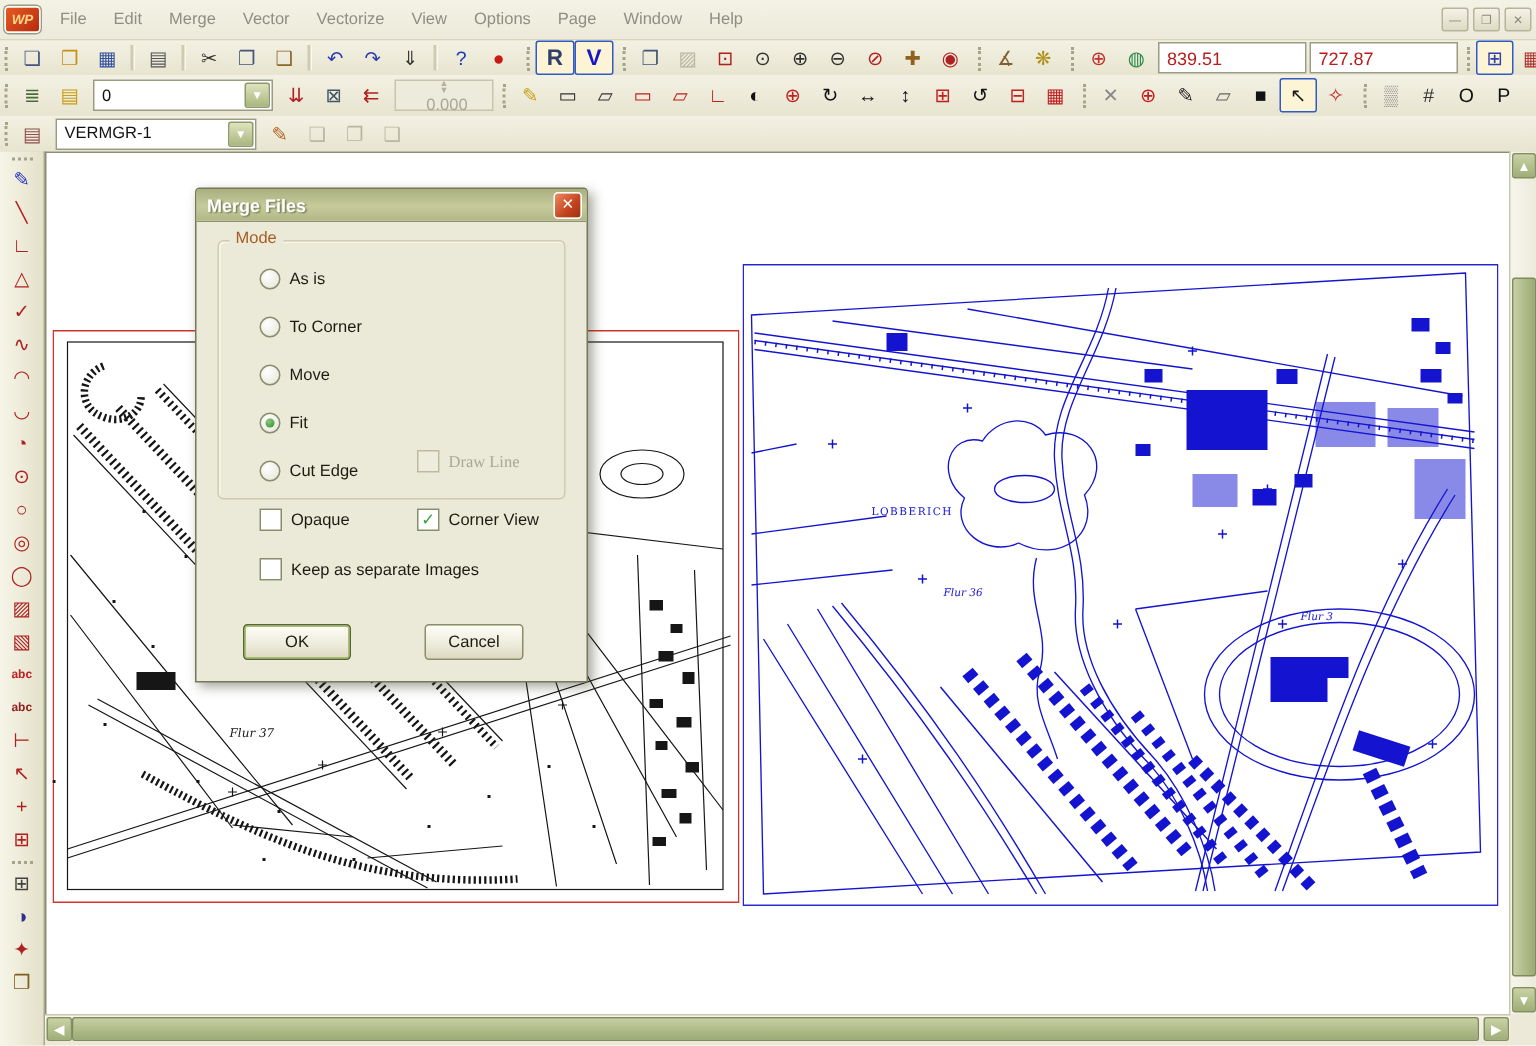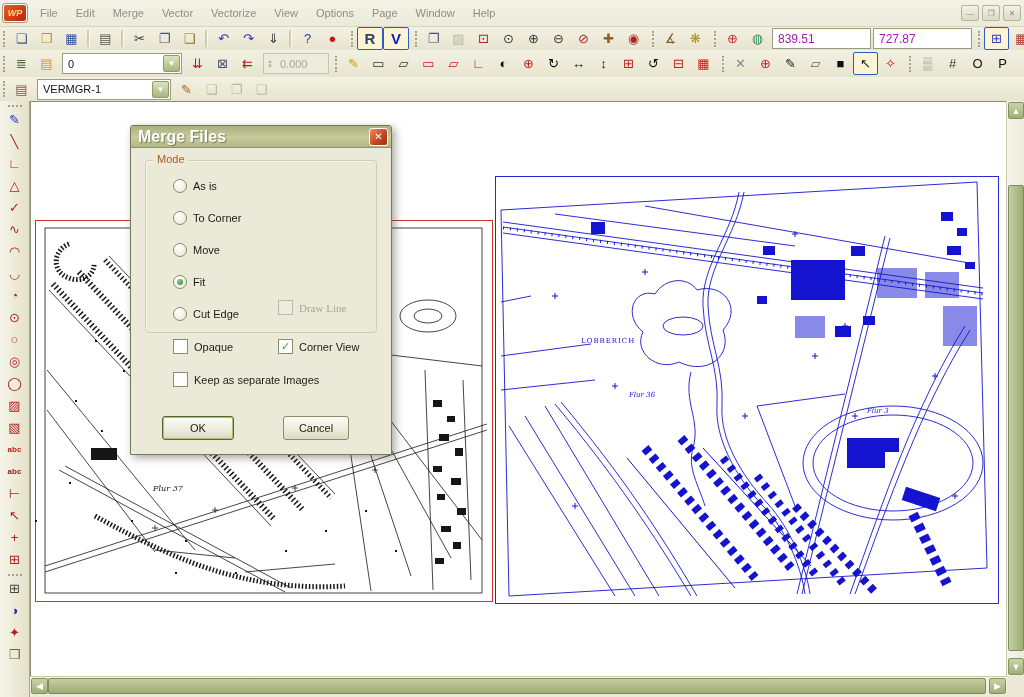--- a/index.html
+++ b/index.html
@@ -32,24 +32,24 @@
   .tbtn.pressed{background:#fcf4d5;border-color:#2f5bc4;}
   .tbtn.disabled .g{color:#b9b7a2 !important;}
   .tbtn.sep{width:2px;height:17px;padding:0;margin:0 3px;background:#cdcbb0;border:none;border-right:1px solid #fbfaf2;border-radius:0;}
   .tbtn.big{font-size:15px;font-weight:bold;width:24px;}
   .combo{display:flex;align-items:center;height:19px;background:#fff;border:1px solid #9a9c82;margin:0 3px;}
   .combo .cval{flex:1;padding:0 5px;color:#111;}
   .combo .carrow{width:15px;height:15px;margin:1px;border-radius:2px;color:#fff;font-size:8px;
     background:linear-gradient(#dfe3bd,#a9b67e);border:1px solid #8e9a6e;
     display:flex;align-items:center;justify-content:center;}
   .spin{width:64px;height:19px;border:1px solid #c7c5ab;background:#edebdc;color:#a9a796;
-    display:flex;align-items:center;margin-left:3px;}
+    display:flex;align-items:center;margin-left:3px;flex-direction:column;}
   .spin .sarrs{display:flex;flex-direction:column;font-size:6px;line-height:5px;color:#b3b19e;padding:0 3px;}
   .spin .sval{padding-left:4px;}
-  .coord{width:92px;height:19px;background:#fff;border:1px solid #9a9c82;color:#a21caf;font-size:12px;
+  .coord{width:92px;height:19px;background:#fff;border:1px solid #9a9c82;color:#b91c1c;font-size:12px;
     display:flex;align-items:center;padding-left:5px;margin-left:2px;}
   
   #leftbar{position:absolute;left:0;top:101px;width:29px;height:596px;
     background:linear-gradient(90deg,#f7f5e8,#e3e1c9);border-right:1px solid #a9a88d;z-index:3;}
   .vgrip{width:14px;height:0;border-top:2px dotted #a5a488;margin:4px auto 2px auto;}
   .vbtn{width:25px;height:21px;margin:1px auto;display:flex;align-items:center;justify-content:center;font-size:13px;}
   .vbtn.small{font-size:8px;font-weight:bold;}
   
   #canvas{position:absolute;left:30px;top:101px;width:977px;height:575px;background:#fff;
     border-top:1px solid #8d8c74;border-left:1px solid #8d8c74;box-sizing:border-box;z-index:1;}
@@ -64,21 +64,21 @@
   #hthumb{position:absolute;top:1px;left:18px;width:936px;height:14px;border-radius:2px;
     background:linear-gradient(180deg,#c6cfa2,#9cab74);border:1px solid #7e8a5c;}
   #sbcorner{position:absolute;right:0;top:676px;width:17px;height:17px;background:#ece9d8;z-index:2;}
   
   #dialog{position:absolute;left:130px;top:125px;width:260px;height:328px;z-index:20;
     border:1px solid #75795a;border-radius:3px 3px 0 0;background:#ebe9d8;
     box-shadow:3px 3px 8px rgba(60,60,40,.45);}
   #dlg-title{height:21px;border-radius:2px 2px 0 0;display:flex;align-items:center;
     background:linear-gradient(180deg,#a9b07e,#c7cb9c 55%,#b2b786);
     border-bottom:1px solid #8f946c;}
-  #dlg-title .ttext{color:#fff;font-weight:bold;font-size:16px;padding-left:7px;
+  #dlg-title .ttext{color:#fff;font-weight:bold;font-size:12px;padding-left:7px;
     text-shadow:1px 1px 1px #777c53;flex:1;}
   #dlg-close{width:17px;height:16px;margin-right:3px;border-radius:3px;color:#fff;font-size:10px;font-weight:bold;
     background:linear-gradient(135deg,#ef8a5e,#c2431f 60%,#9f3012);border:1px solid #fff;
     display:flex;align-items:center;justify-content:center;}
   #dlg-body{position:relative;height:306px;}
   #groupbox{position:absolute;left:14px;top:12px;width:230px;height:171px;
     border:1px solid #cfccb0;border-radius:4px;box-shadow:inset 1px 1px 0 #f8f6ea;}
   #grouplabel{position:absolute;left:22px;top:5px;background:#ebe9d8;padding:0 4px;color:#a85c22;}
   .radio-col{position:absolute;left:42px;top:22px;display:flex;flex-direction:column;}
   .radio-row{display:flex;align-items:center;height:32px;}

